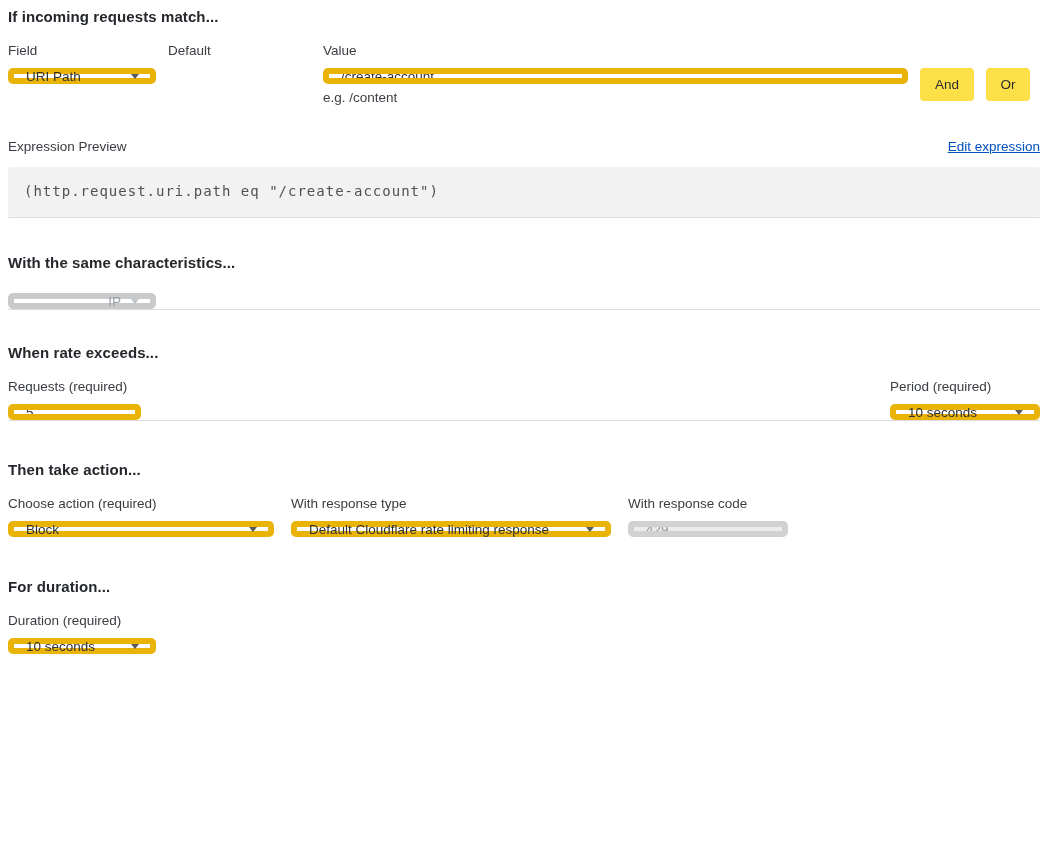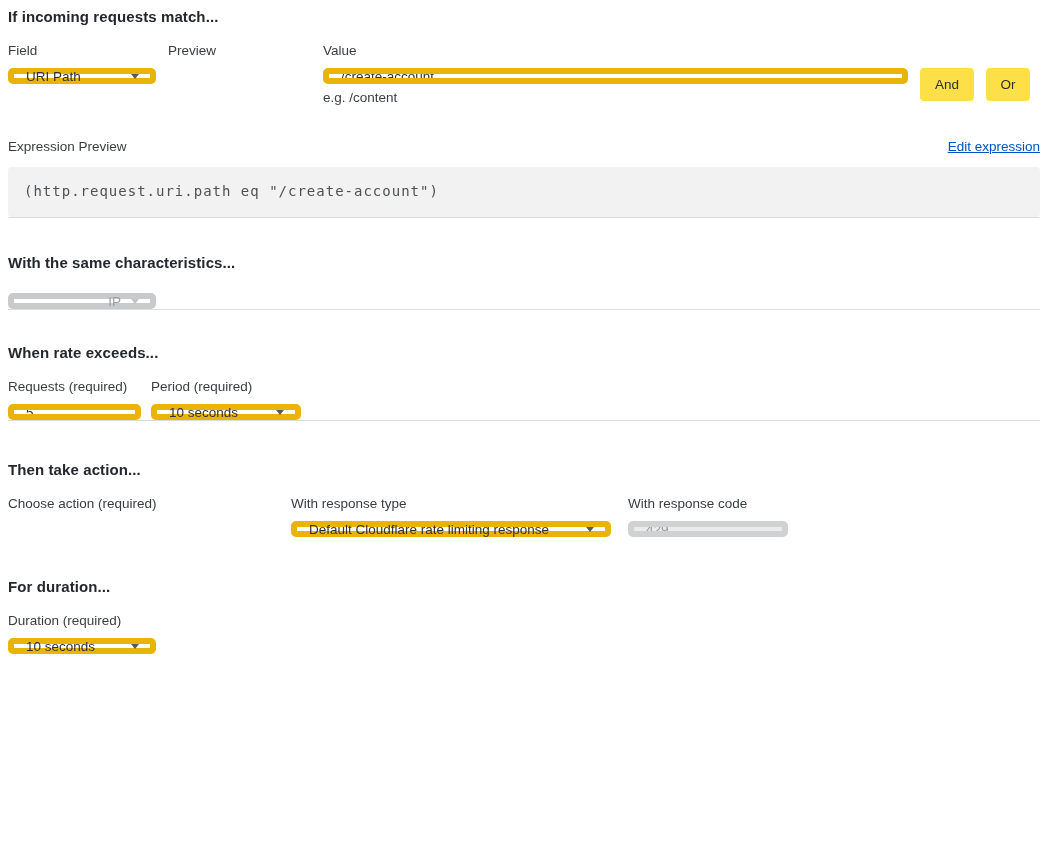--- a/index.html
+++ b/index.html
@@ -88,21 +88,21 @@
     margin: 0; height: 0;
   }
   .hr-1 { margin-top: 35px; }
   .hr-2 { margin-top: 36px; }
   .hr-3 { margin-top: 45px; }
 
   .mt-sec2 { margin-top: 36px; }
   .mt-sec3 { margin-top: 34px; }
   .mt-sec4 { margin-top: 40px; }
   .mt-sec5 { margin-top: 41px; }
-  .mt-labelrow { margin-top: 17px; }
+  .mt-labelrow { margin-top: 17px; justify-content: space-between; }
   .mt-21 { margin-top: 21px; }
 
   .w-field { width: 148px; margin-right: 12px; }
   .w-operator { width: 143px; margin-right: 12px; }
   .w-value { width: 585px; }
   .w-ip { width: 148px; }
   .w-requests { width: 133px; margin-right: 10px; }
   .w-period { width: 150px; }
   .w-action { width: 266px; margin-right: 17px; }
   .w-resptype { width: 320px; margin-right: 17px; }
@@ -120,21 +120,21 @@
     <div class="controls-row">
       <div class="group w-field">
         <label class="lbl">Field</label>
         <div class="select">
           <span class="select-value">URI Path</span>
           <span class="caret"></span>
         </div>
       </div>
 
       <div class="group w-operator">
-        <label class="lbl">Preview</label>
+        <label class="lbl">Default</label>
       </div>
 
       <div class="group w-value">
         <label class="lbl">Value</label>
         <input class="text-input" type="text" value="/create-account" style="">
         <div class="hint">e.g. /content</div>
       </div>
 
       <button class="btn-andor btn-and">And</button>
       <button class="btn-andor btn-or">Or</button>
@@ -176,20 +176,24 @@
     </div>
   </section>
 
   <hr class="divider hr-3">
 
   <section>
     <h2 class="heading mt-sec4">Then take action...</h2>
     <div class="controls-row" style="margin-top:17px">
       <div class="group w-action">
         <label class="lbl">Choose action (required)</label>
+        <div class="select">
+          <span class="select-value">Block</span>
+          <span class="caret"></span>
+        </div>
       </div>
       <div class="group w-resptype">
         <label class="lbl">With response type</label>
         <div class="select">
           <span class="select-value">Default Cloudflare rate limiting response</span>
           <span class="caret"></span>
         </div>
       </div>
       <div class="group w-respcode">
         <label class="lbl">With response code</label>

